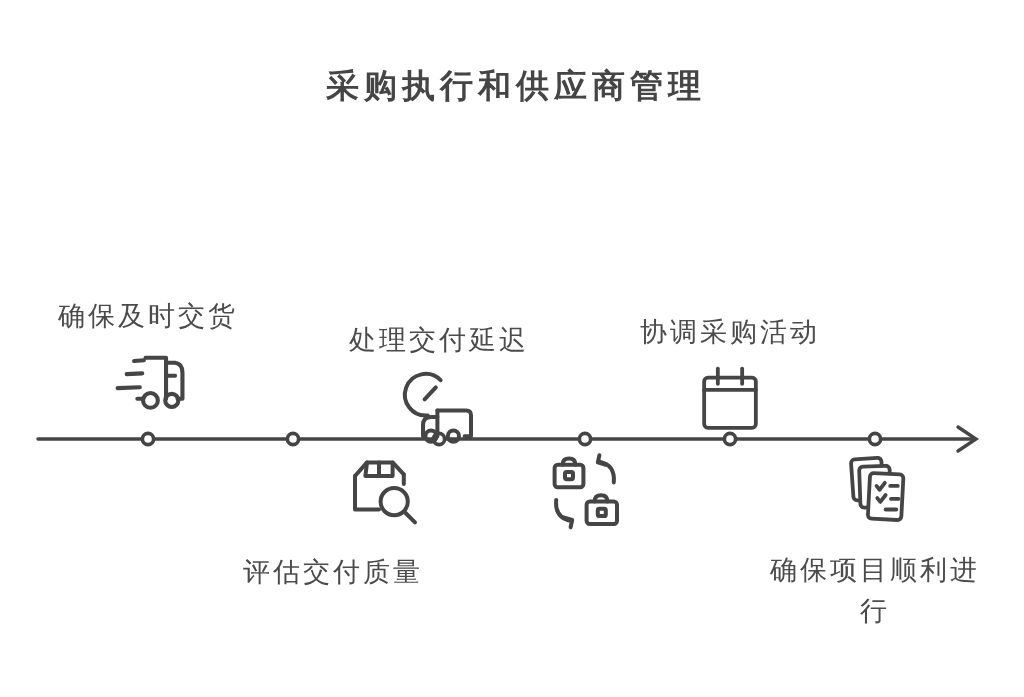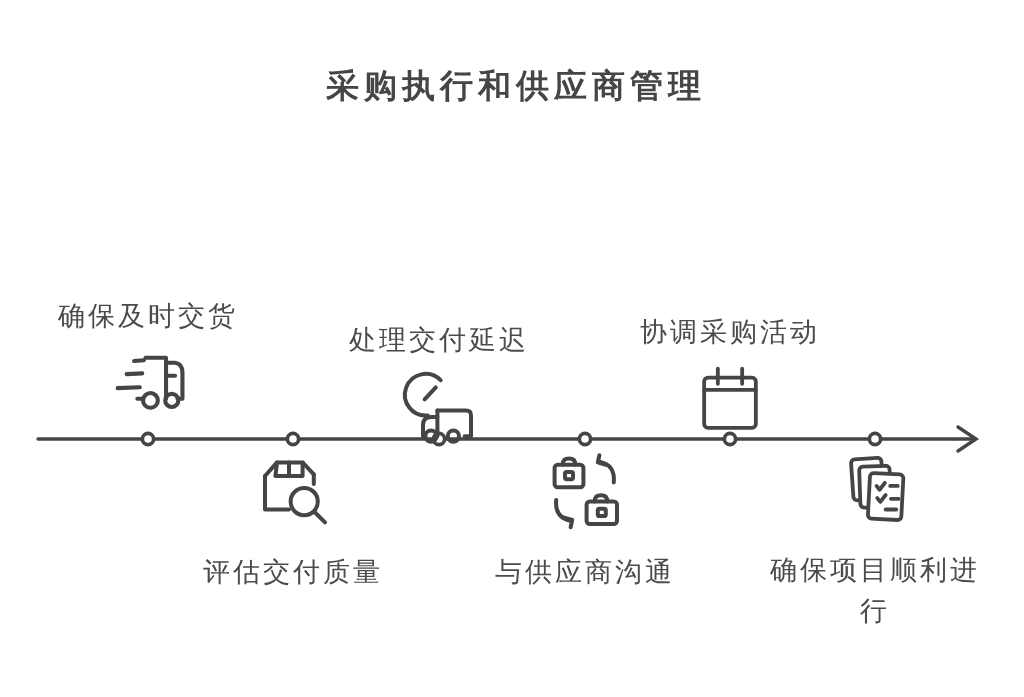--- a/index.html
+++ b/index.html
@@ -59,21 +59,21 @@
         <path d="M72 14 H83 Q92 15 92 26 V58 H86"></path>
         <path d="M72 30 H83"></path>
         <circle cx="53" cy="60" r="9"></circle>
         <circle cx="79" cy="60" r="8"></circle>
         <path d="M37 58 H44"></path>
       </g>
     </svg>
   </span>
 </div>
 
-<div class="item" style="left:163px;top:452px;width:260px;">
+<div class="item" style="left:163px;top:452px;width:260px;text-align:right;">
   <span class="icon" style="margin-bottom:16px;">
     <svg width="80" height="80" viewBox="0 0 100 100">
       <g class="ico-stroke">
         <path d="M15 30 L30 13 H62 L76 28"></path>
         <path d="M30 13 L28 30 H62 L62 13"></path>
         <path d="M45 13 V30"></path>
         <path d="M15 30 V72 H45"></path>
         <path d="M76 28 V40"></path>
         <circle cx="64" cy="62" r="17"></circle>
         <path d="M77 75 L90 88"></path>
@@ -110,21 +110,20 @@
         <path d="M86 38 Q88 16 68 12"></path>
         <path d="M68 4 L66 13 L76 16"></path>
         <path d="M14 60 Q12 82 32 86"></path>
         <path d="M32 94 L34 85 L24 82"></path>
         <path d="M62 62 Q62 54 70 54 Q78 54 78 62"></path>
         <rect x="52" y="62" width="38" height="28" rx="4"></rect>
         <rect x="66" y="71" width="10" height="9" rx="2"></rect>
       </g>
     </svg>
   </span>
-  <span class="item-label">与供应商沟通</span>
 </div>
 
 <div class="item" style="left:600px;top:312px;width:260px;">
   <span class="item-label">协调采购活动</span>
   <span class="icon" style="margin-top:8px;">
     <svg width="76" height="76" viewBox="0 0 100 100">
       <g class="ico-stroke">
         <rect x="16" y="22" width="68" height="66" rx="5"></rect>
         <path d="M16 38 H84"></path>
         <path d="M34 10 V30"></path>

